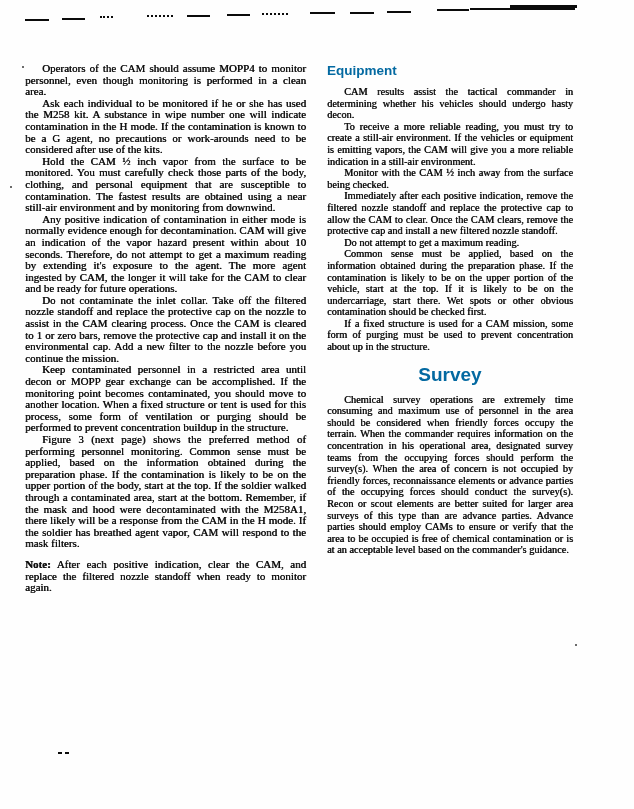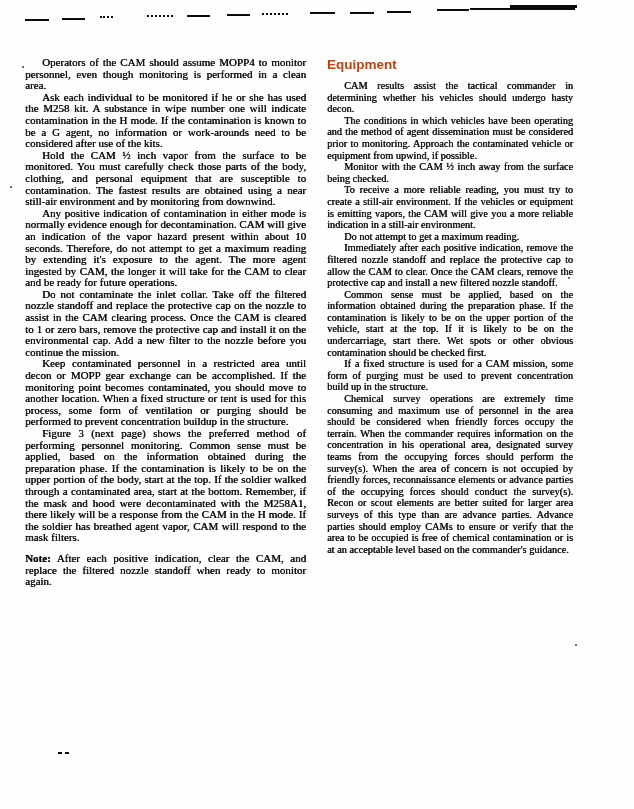--- a/index.html
+++ b/index.html
@@ -11,28 +11,28 @@
   }
   .page{position:relative;width:634px;height:809px;overflow:hidden;background:#fefefe;}
 
   
   .dash{position:absolute;background:#0b0b0b;height:2px;}
   .dash.dotted{background:none;border-top:2px dotted #0b0b0b;height:0;}
   .dash.thick{height:3px;}
   .speck{position:absolute;width:2px;height:2px;background:#3a3a3a;border-radius:50%;}
 
   
-  .col{position:absolute;top:57px;text-align:justify;}
+  .col{position:absolute;top:63px;text-align:justify;}
   .col-left{left:25px;width:281px;font-size:11px;line-height:11.6px;}
   .col-right{left:327px;width:246px;font-size:10.3px;line-height:11.6px;}
   .col p{margin:0;text-indent:17px;text-shadow:0.4px 0 0 currentColor;}
 
   .heading{
     font-family:"Liberation Sans", sans-serif;
-    font-weight:bold;color:#c2410c;
+    font-weight:bold;color:#0369a1;
     text-indent:0;text-align:left;
   }
   .heading-equipment{font-size:13.5px;margin:0 0 8px 0;line-height:15px;}
   .heading-survey{font-size:19px;text-align:center;margin:11px 0 9px 0;line-height:21px;}
 
   .note{margin-top:9px !important;text-indent:0 !important;}
   .note .note-label{font-weight:bold;}
   .note .note-body{padding-left:6px;}
 </style>
 </head>
@@ -62,44 +62,44 @@
   <span class="speck" style="left:575px;top:644px;"></span>
 
   <div>
     <span class="dash" style="left:58px;top:752px;width:4px;"></span>
     <span class="dash" style="left:65px;top:752px;width:4px;"></span>
   </div>
 
   <div class="col col-left">
     <div>
         <p>Operators of the CAM should assume MOPP4 to monitor personnel, even though monitoring is performed in a clean area.</p>
-        <p>Ask each individual to be monitored if he or she has used the M258 kit. A substance in wipe number one will indicate contamination in the H mode. If the contamination is known to be a G agent, no information or work-arounds need to be considered after use of the kits.</p>
+        <p>Ask each individual to be monitored if he or she has used the M258 kit. A substance in wipe number one will indicate contamination in the H mode. If the contamination is known to be a G agent, no precautions or work-arounds need to be considered after use of the kits.</p>
         <p>Hold the CAM ½ inch vapor from the surface to be monitored. You must carefully check those parts of the body, clothing, and personal equipment that are susceptible to contamination. The fastest results are obtained using a near still-air environment and by monitoring from downwind.</p>
         <p>Any positive indication of contamination in either mode is normally evidence enough for decontamination. CAM will give an indication of the vapor hazard present within about 10 seconds. Therefore, do not attempt to get a maximum reading by extending it's exposure to the agent. The more agent ingested by CAM, the longer it will take for the CAM to clear and be ready for future operations.</p>
         <p>Do not contaminate the inlet collar. Take off the filtered nozzle standoff and replace the protective cap on the nozzle to assist in the CAM clearing process. Once the CAM is cleared to 1 or zero bars, remove the protective cap and install it on the environmental cap. Add a new filter to the nozzle before you continue the mission.</p>
         <p>Keep contaminated personnel in a restricted area until decon or MOPP gear exchange can be accomplished. If the monitoring point becomes contaminated, you should move to another location. When a fixed structure or tent is used for this process, some form of ventilation or purging should be performed to prevent concentration buildup in the structure.</p>
         <p>Figure 3 (next page) shows the preferred method of performing personnel monitoring. Common sense must be applied, based on the information obtained during the preparation phase. If the contamination is likely to be on the upper portion of the body, start at the top. If the soldier walked through a contaminated area, start at the bottom. Remember, if the mask and hood were decontaminated with the M258A1, there likely will be a response from the CAM in the H mode. If the soldier has breathed agent vapor, CAM will respond to the mask filters.</p>
       </div>
     <p class="note"><span class="note-label">Note:</span><span class="note-body">After each positive indication, clear the CAM, and replace the filtered nozzle standoff when ready to monitor again.</span></p>
   </div>
 
   <div class="col col-right">
     <div>
       <h2 class="heading heading-equipment">Equipment</h2>
       <div>
           <p>CAM results assist the tactical commander in determining whether his vehicles should undergo hasty decon.</p>
-          <p>The conditions in which vehicles have been operating and the method of agent dissemination must be considered prior to monitoring. Approach the contaminated vehicle or equipment from upwind, if possible.</p>
+          <p>To receive a more reliable reading, you must try to create a still-air environment. If the vehicles or equipment is emitting vapors, the CAM will give you a more reliable indication in a still-air environment.</p>
           <p>Monitor with the CAM ½ inch away from the surface being checked.</p>
-          <p>To receive a more reliable reading, you must try to create a still-air environment. If the vehicles or equipment is emitting vapors, the CAM will give you a more reliable indication in a still-air environment.</p>
+          <p>Immediately after each positive indication, remove the filtered nozzle standoff and replace the protective cap to allow the CAM to clear. Once the CAM clears, remove the protective cap and install a new filtered nozzle standoff.</p>
           <p>Do not attempt to get a maximum reading.</p>
-          <p>Immediately after each positive indication, remove the filtered nozzle standoff and replace the protective cap to allow the CAM to clear. Once the CAM clears, remove the protective cap and install a new filtered nozzle standoff.</p>
           <p>Common sense must be applied, based on the information obtained during the preparation phase. If the contamination is likely to be on the upper portion of the vehicle, start at the top. If it is likely to be on the undercarriage, start there. Wet spots or other obvious contamination should be checked first.</p>
-          <p>If a fixed structure is used for a CAM mission, some form of purging must be used to prevent concentration build up in the structure.</p>
+          <p>If a fixed structure is used for a CAM mission, some form of purging must be used to prevent concentration about up in the structure.</p>
         </div>
     </div>
     <div>
+      <h2 class="heading heading-survey">Survey</h2>
       <div>
           <p>Chemical survey operations are extremely time consuming and maximum use of personnel in the area should be considered when friendly forces occupy the terrain. When the commander requires information on the concentration in his operational area, designated survey teams from the occupying forces should perform the survey(s). When the area of concern is not occupied by friendly forces, reconnaissance elements or advance parties of the occupying forces should conduct the survey(s). Recon or scout elements are better suited for larger area surveys of this type than are advance parties. Advance parties should employ CAMs to ensure or verify that the area to be occupied is free of chemical contamination or is at an acceptable level based on the commander's guidance.</p>
         </div>
     </div>
   </div>
 
 </div>
 
 </body></html>

